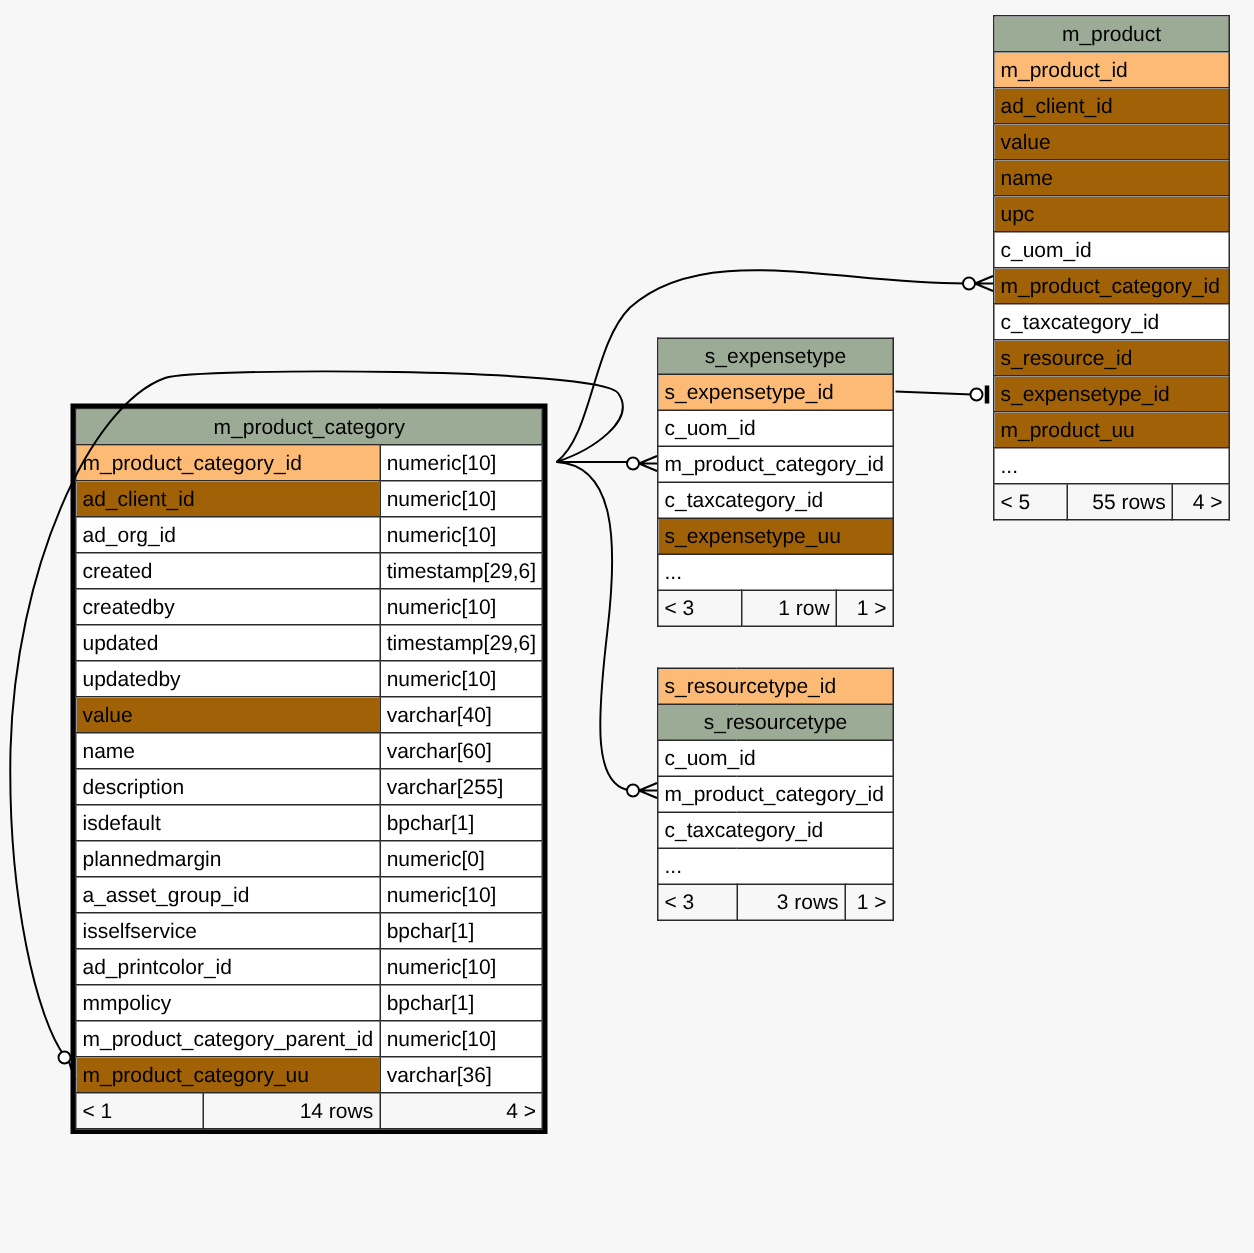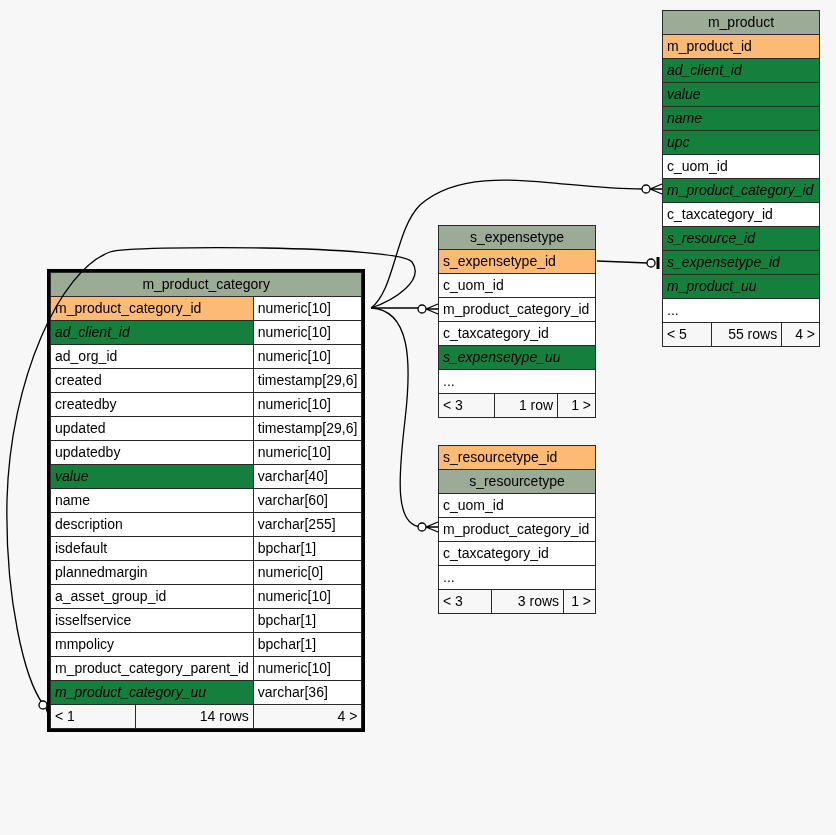--- a/index.html
+++ b/index.html
@@ -11,21 +11,21 @@
   }
   .tbl {
     position: absolute; border-collapse: collapse; background: #fff;
   }
   .tbl td {
     border: 1px solid #2a2a2a; padding: 0 4px; height: 23px; line-height: 23px;
     white-space: nowrap; overflow: hidden;
   }
   .tbl td.hdr { background: #9bab96; text-align: center; }
   .tbl td.pk { background: #fdba74; }
-  .tbl td.idx { background: #15803d; font-style: italic; }
+  .tbl td.idx { background: #a16207; }
   .tbl td.plain { background: #ffffff; }
   .tbl td.foot { background: #f7f7f7; }
   .tbl td.r { text-align: right; }
   .focus { outline: 3px solid #000; outline-offset: 0; }
   #edges { position: absolute; left: 0; top: 0; }
   .gen { position: absolute; left: 17px; top: 842px; font-size: 18px; }
 </style>
 </head>
 <body>
 
@@ -89,20 +89,24 @@
       </tr>
       <tr>
         <td class="plain" colspan="2">a_asset_group_id</td>
         <td class="plain">numeric[10]</td>
       </tr>
       <tr>
         <td class="plain" colspan="2">isselfservice</td>
         <td class="plain">bpchar[1]</td>
       </tr>
       <tr>
+        <td class="plain" colspan="2">ad_printcolor_id</td>
+        <td class="plain">numeric[10]</td>
+      </tr>
+      <tr>
         <td class="plain" colspan="2">mmpolicy</td>
         <td class="plain">bpchar[1]</td>
       </tr>
       <tr>
         <td class="plain" colspan="2">m_product_category_parent_id</td>
         <td class="plain">numeric[10]</td>
       </tr>
       <tr>
         <td class="idx" colspan="2">m_product_category_uu</td>
         <td class="plain">varchar[36]</td>

